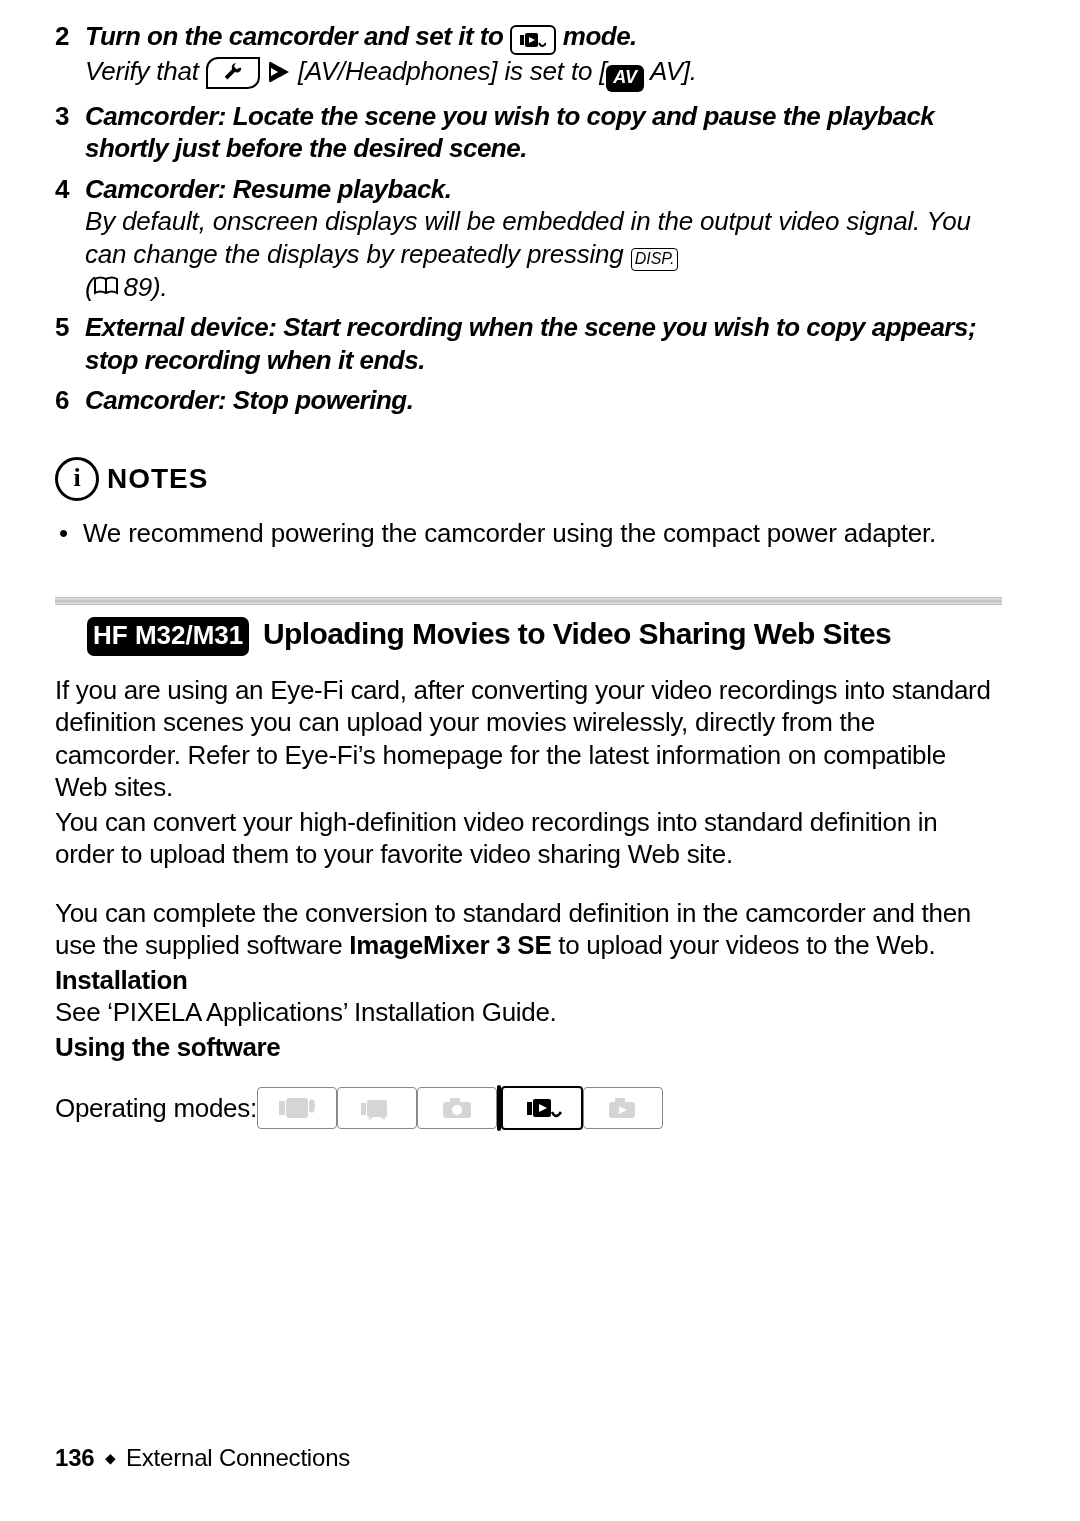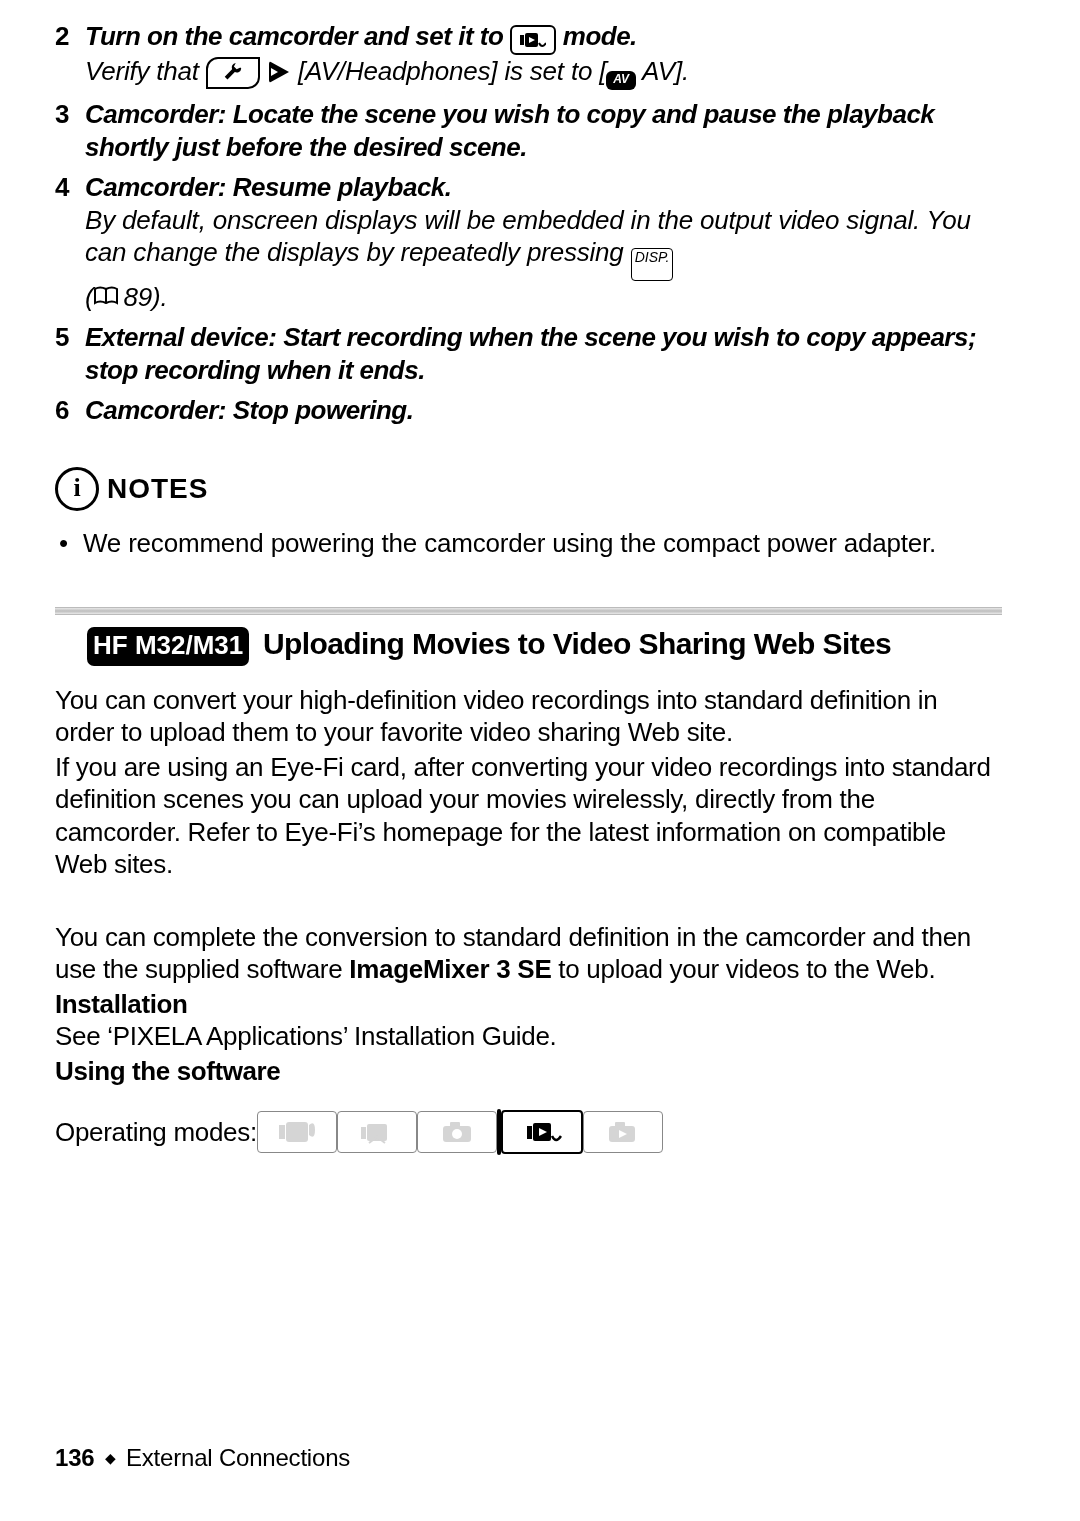--- a/index.html
+++ b/index.html
@@ -90,28 +90,28 @@
     position:absolute;
     left:-18px; top:-4px;
     width:0;height:0;
     border-top:4px solid transparent;
     border-bottom:4px solid transparent;
     border-left:7px solid #fff;
   }
   .av-badge {
     display:inline-flex; align-items:center; justify-content:center;
     background:#000; color:#fff;
-    font-weight:700; font-size:12px;
+    font-weight:700; font-size:18px;
     border-radius:6px; padding:1px 7px 3px 7px;
     vertical-align:-3px; letter-spacing:0;
   }
   .disp-box {
     display:inline-flex; align-items:center; justify-content:center;
     border:1.5px solid #000; border-radius:4px;
-    font-size:14px; font-weight:400; padding:0 3px 13px 3px;
+    font-size:16px; font-weight:400; padding:0 3px 1px 3px;
     vertical-align:-1px; letter-spacing:0;
   }
   .book-ref { display:inline-flex; align-items:center; }
   .book-ref svg { width:26px; height:20px; vertical-align:-3px; margin-right:4px;}
   
   .notes-row { display:flex; align-items:center; gap:8px; margin:40px 0 16px 0; }
   .info-circle {
     width:38px; height:38px; border:3px solid #000; border-radius:50%;
     display:flex; align-items:center; justify-content:center;
     font-family: Georgia, 'Times New Roman', serif;
@@ -141,21 +141,21 @@
     padding-left: 32px;
   }
   .model-badge {
     display:inline-flex; align-items:center; justify-content:center;
     background:#000; color:#fff; font-weight:700;
     border-radius:7px; padding:2px 6px 4px 6px; margin-right:6px;
     font-size:26px; letter-spacing:0px;
     font-stretch: condensed;
   }
   p.body { margin: 0 0 2px 0; letter-spacing:-0.3px; }
-  p.body.gap-above { margin-top: 40px; }
+  p.body.gap-above { margin-top: 26px; }
   .sub-head { font-weight:700; letter-spacing:-0.4px;}
   .sw-name { font-weight:700; }
   
   .opmodes-row { display:flex; align-items:center; gap:0; margin-top:22px; }
   .opmodes-label { letter-spacing:-0.3px; }
   .mode-box {
     width:78px; height:40px;
     border:1.5px solid #888; border-radius:4px;
     display:flex; align-items:center; justify-content:center;
     background:#fff;
@@ -253,22 +253,22 @@
   <ul class="bullets">
     <li>We recommend powering the camcorder using the compact power adapter.</li>
   </ul>
 
   <div class="divider"></div>
   <h2 class="section">
     <span class="model-badge">HF M32/M31</span>
     <span>Uploading Movies to Video Sharing Web Sites</span>
   </h2>
 
+  <p class="body">If you are using an Eye-Fi card, after converting your video recordings into standard definition scenes you can upload your movies wirelessly, directly from the camcorder. Refer to Eye-Fi’s homepage for the latest information on compatible Web sites.</p>
   <p class="body">You can convert your high-definition video recordings into standard definition in order to upload them to your favorite video sharing Web site.</p>
-  <p class="body">If you are using an Eye-Fi card, after converting your video recordings into standard definition scenes you can upload your movies wirelessly, directly from the camcorder. Refer to Eye-Fi’s homepage for the latest information on compatible Web sites.</p>
   <p class="body gap-above">
     <span>You can complete the conversion to standard definition in the camcorder and then use the supplied software </span><span class="sw-name">ImageMixer 3 SE</span><span> to upload your videos to the Web.</span>
   </p>
 
   <div class="sub-head">Installation</div>
   <p class="body">See ‘PIXELA Applications’ Installation Guide.</p>
 
   <div class="sub-head">Using the software</div>
 
   <div class="opmodes-row">

